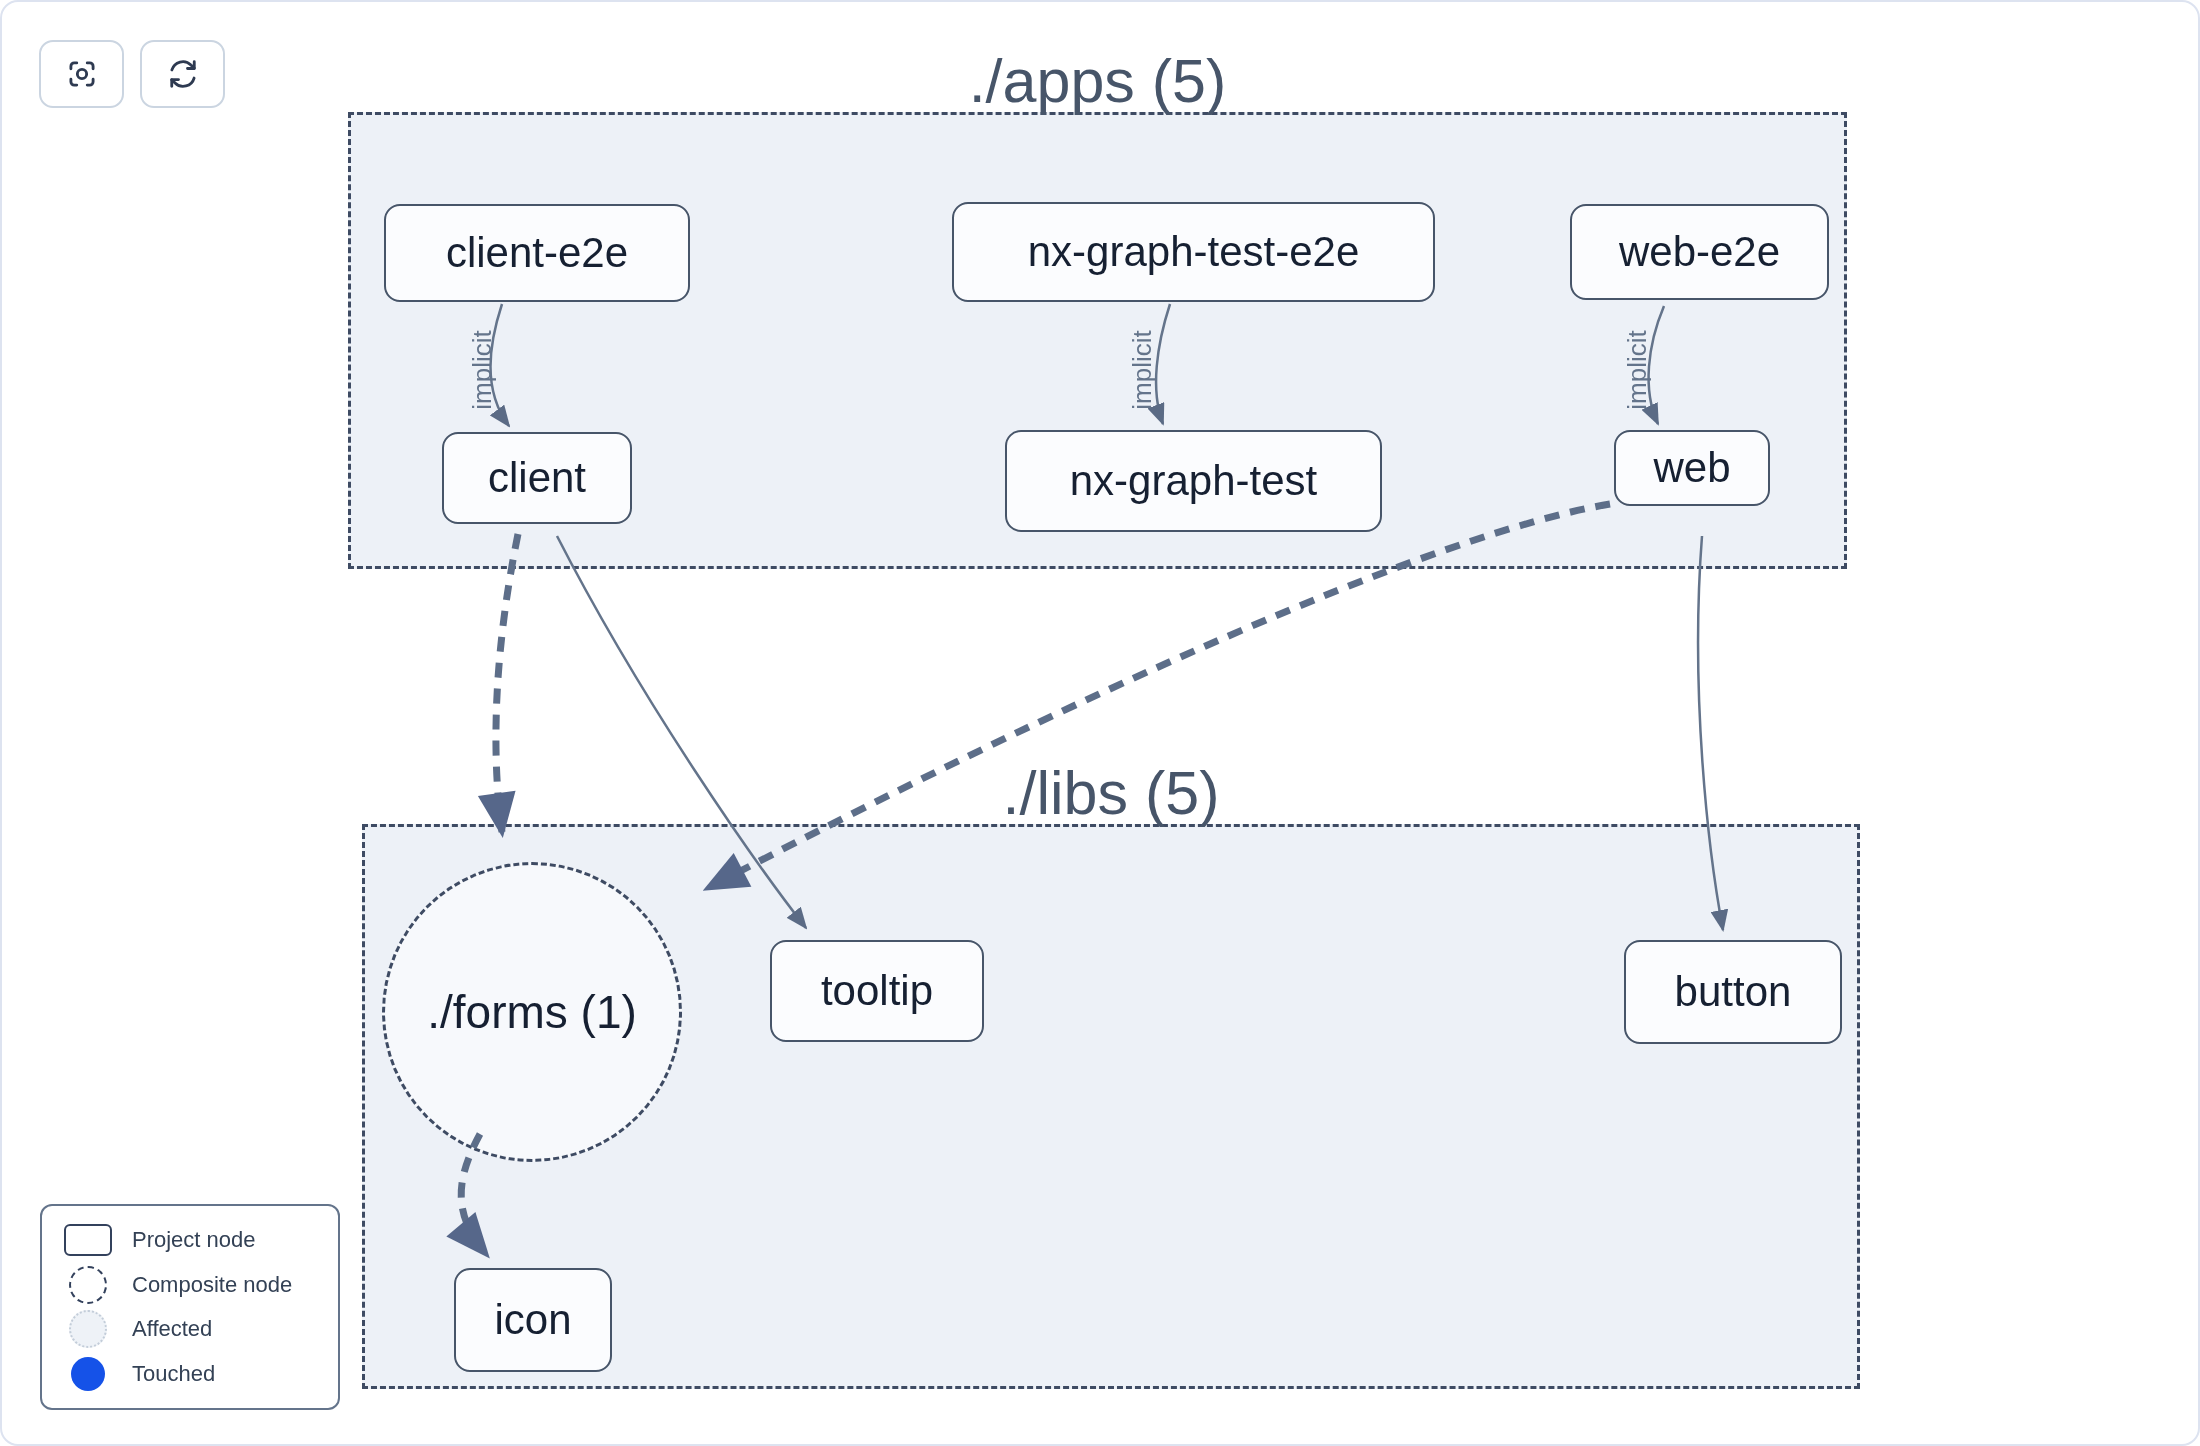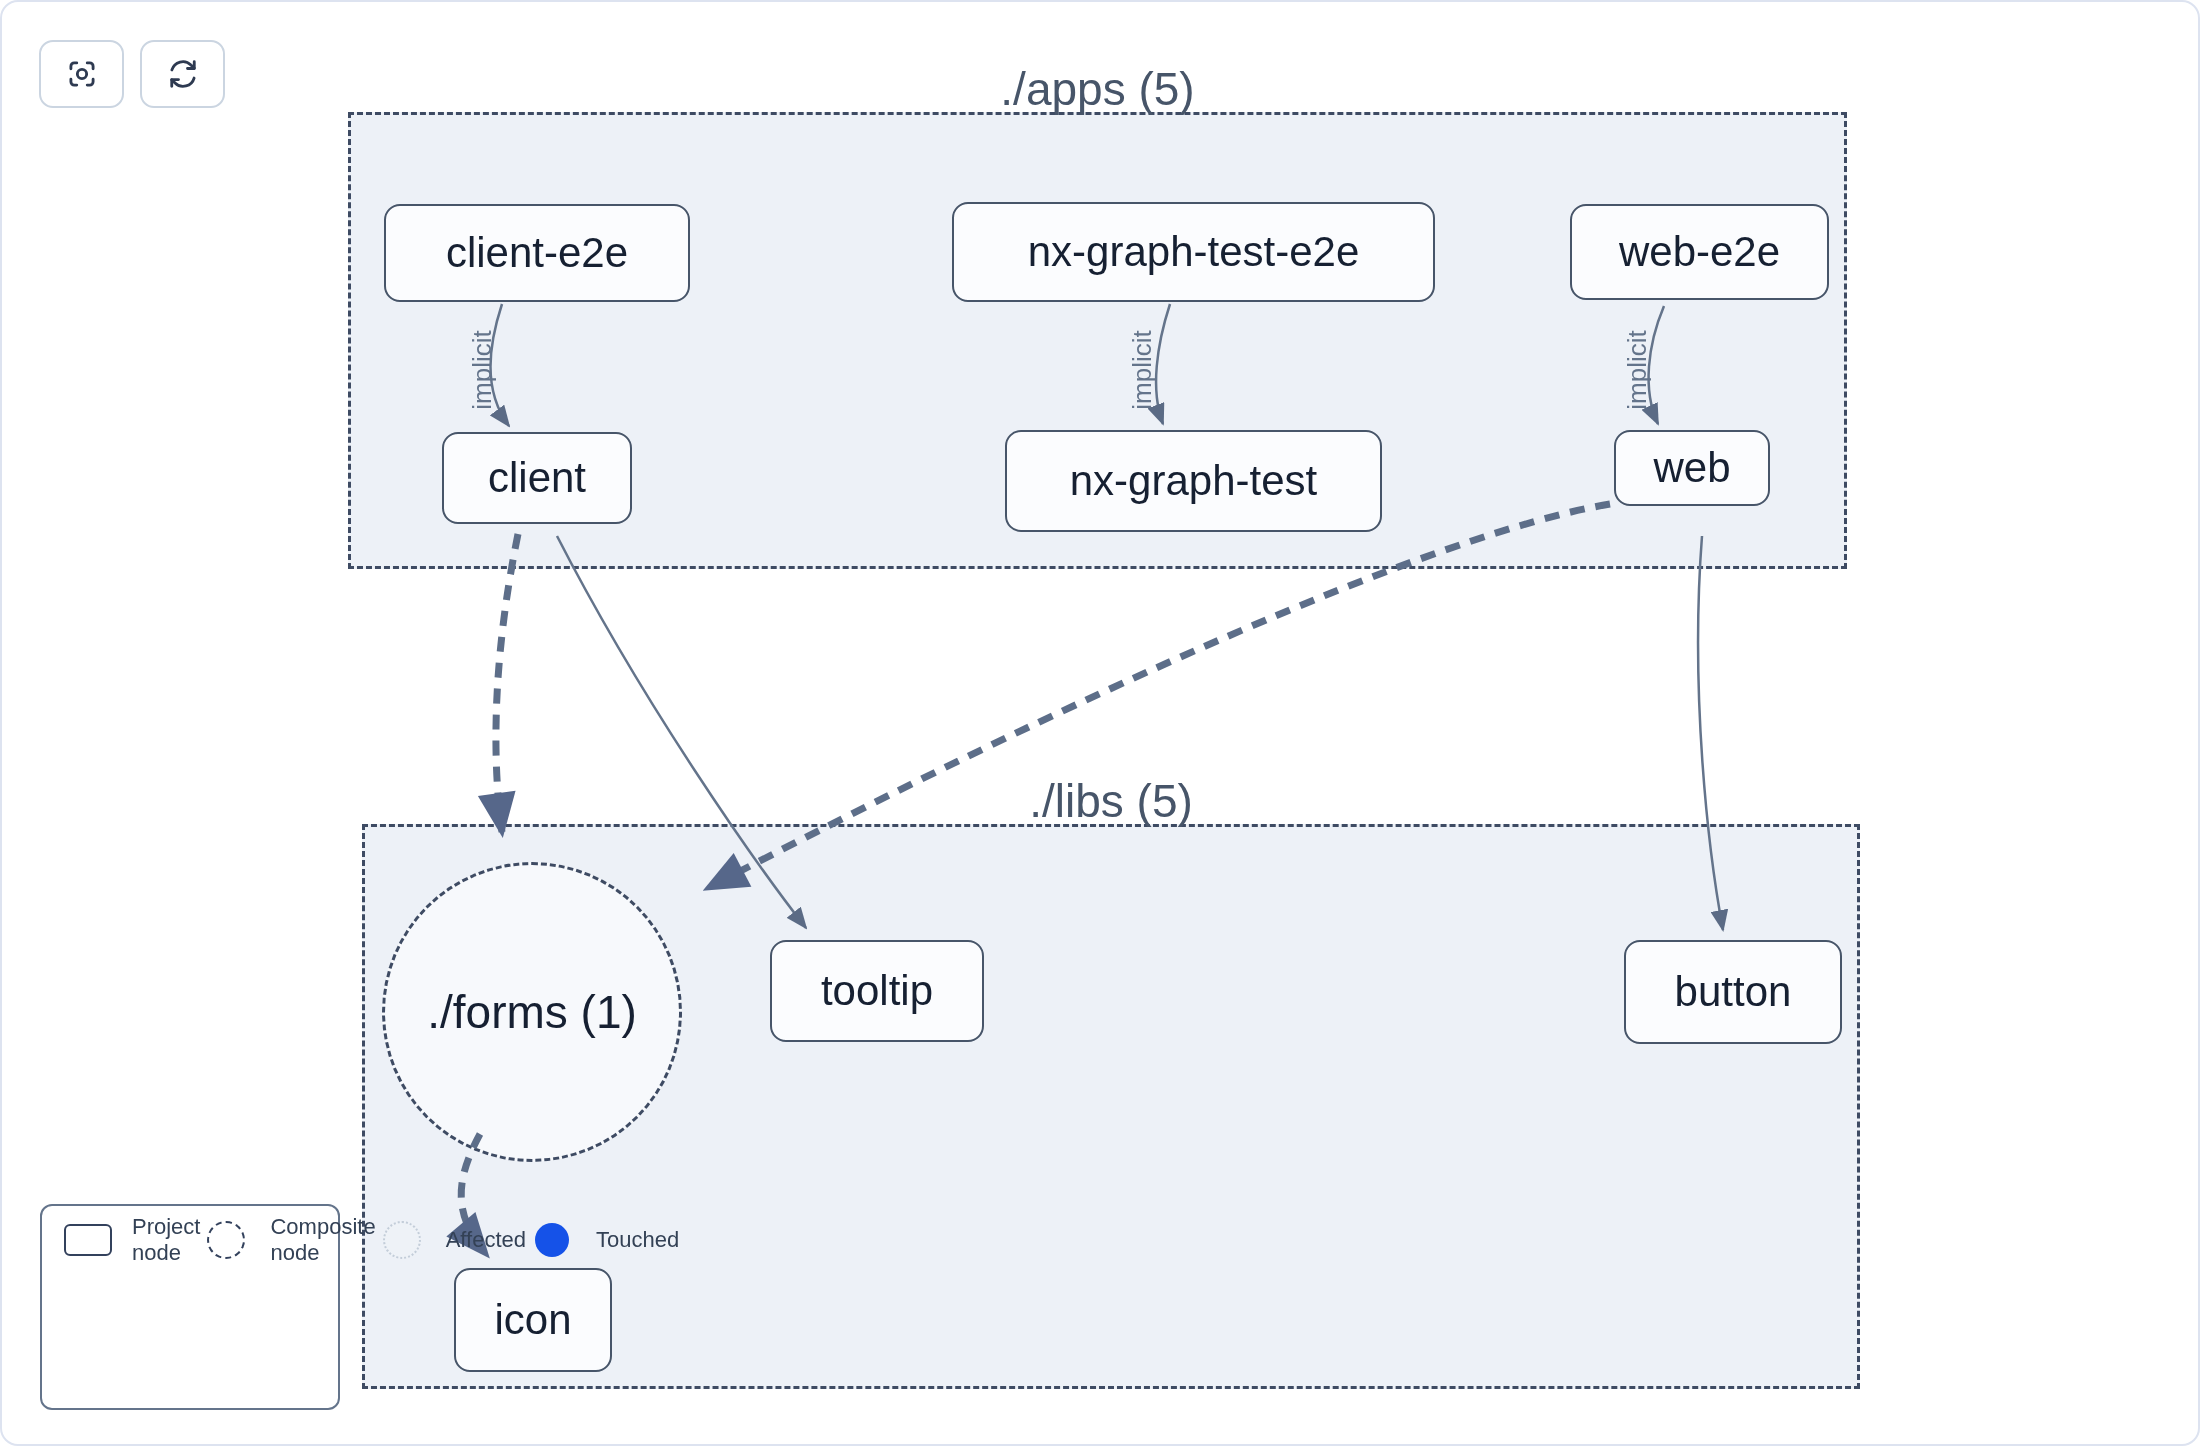--- a/index.html
+++ b/index.html
@@ -16,21 +16,21 @@
   }
   .toolbar-btn svg{width:36px;height:36px;stroke:var(--icon-stroke,#2e3a51);fill:none;
     stroke-width:1.9;stroke-linecap:round;stroke-linejoin:round;}
   .group{
     position:absolute;background:var(--group-fill,#edf1f7);
     border:3px dashed var(--group-border,#3e4b63);box-sizing:border-box;
   }
   .group-title{
     position:absolute;left:0;right:0;top:-56px;height:54px;
     display:flex;align-items:flex-end;justify-content:center;
-    font-size:46px;color:var(--text-title,#475569);line-height:1.05;
+    font-size:61px;color:var(--text-title,#475569);line-height:1.05;
     pointer-events:none;white-space:nowrap;
   }
   .composite{
     position:absolute;border-radius:50%;
     background:var(--composite-fill,#f7f9fc);
     border:3px dashed var(--group-border,#3e4b63);box-sizing:border-box;
     display:flex;align-items:center;justify-content:center;
     font-size:46px;color:var(--text-node,#162032);z-index:4;
   }
   .node{
@@ -43,21 +43,21 @@
   #edges{position:absolute;left:0;top:0;z-index:6;pointer-events:none;}
   .edge-thin{stroke:var(--edge-thin,#64748b);stroke-width:2.5;fill:none;}
   .edge-thick{stroke:var(--edge-thick,#5d6e89);stroke-width:7;fill:none;
     stroke-dasharray:15 11;}
   .edge-label{font-family:"Liberation Sans",sans-serif;font-size:26px;
     fill:var(--edge-thin,#64748b);text-anchor:middle;}
   #legend{
     position:absolute;left:38px;top:1202px;width:300px;height:206px;
     background:#fff;border:2px solid #64748b;border-radius:12px;
     box-sizing:border-box;padding:14px 0 14px 20px;z-index:20;
-    display:flex;justify-content:space-between;
+    display:flex;flex-direction:column;justify-content:space-between;
   }
   .legend-row{display:flex;align-items:center;height:40px;}
   .legend-swatch{width:52px;display:flex;align-items:center;justify-content:center;flex:0 0 52px;}
   .legend-label{margin-left:18px;font-size:22px;color:#334155;}
   .sw-project{width:44px;height:28px;border:2.5px solid #33415c;border-radius:6px;background:#fff;}
   .sw-composite{width:34px;height:34px;border:2.5px dashed #33415c;border-radius:50%;background:#fff;}
   .sw-affected{width:34px;height:34px;border:2px dotted #c3cdd9;border-radius:50%;
     background:var(--affected-fill,#eef2f7);}
   .sw-touched{width:34px;height:34px;border-radius:50%;background:var(--touched,#1552e8);}
 </style>

